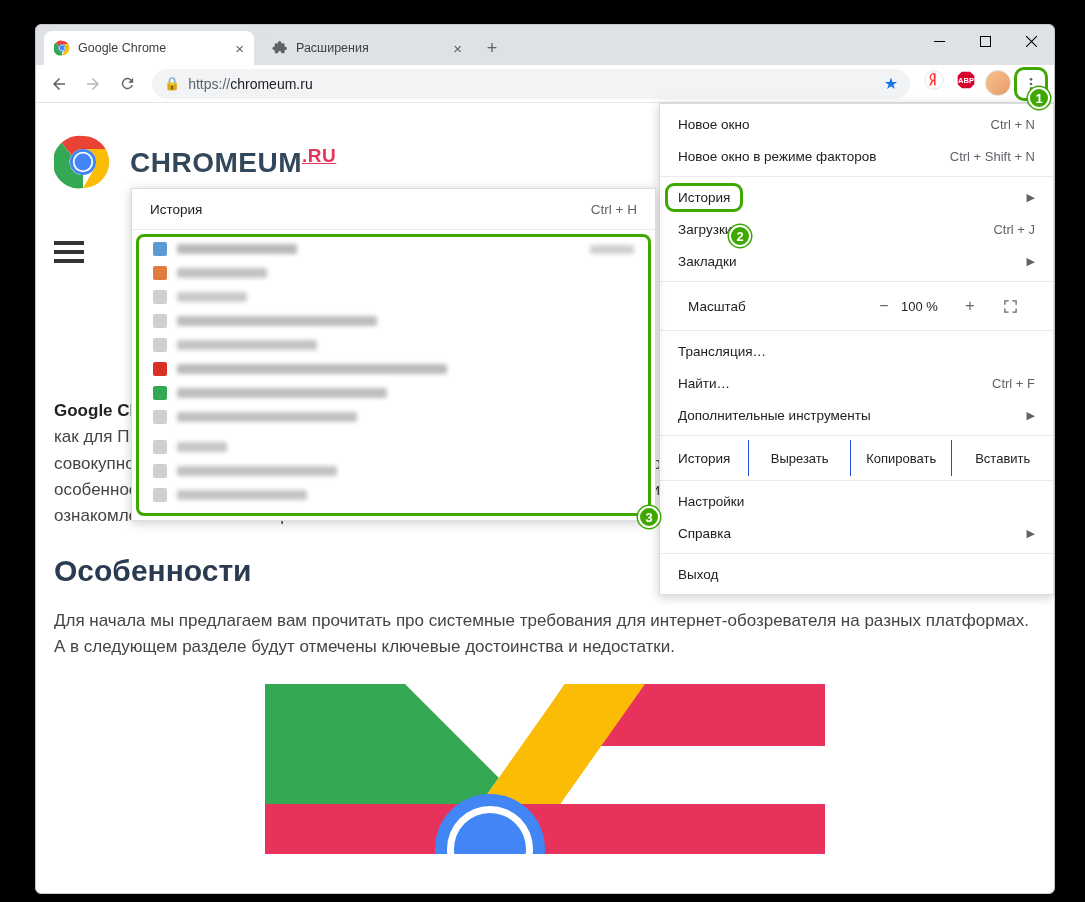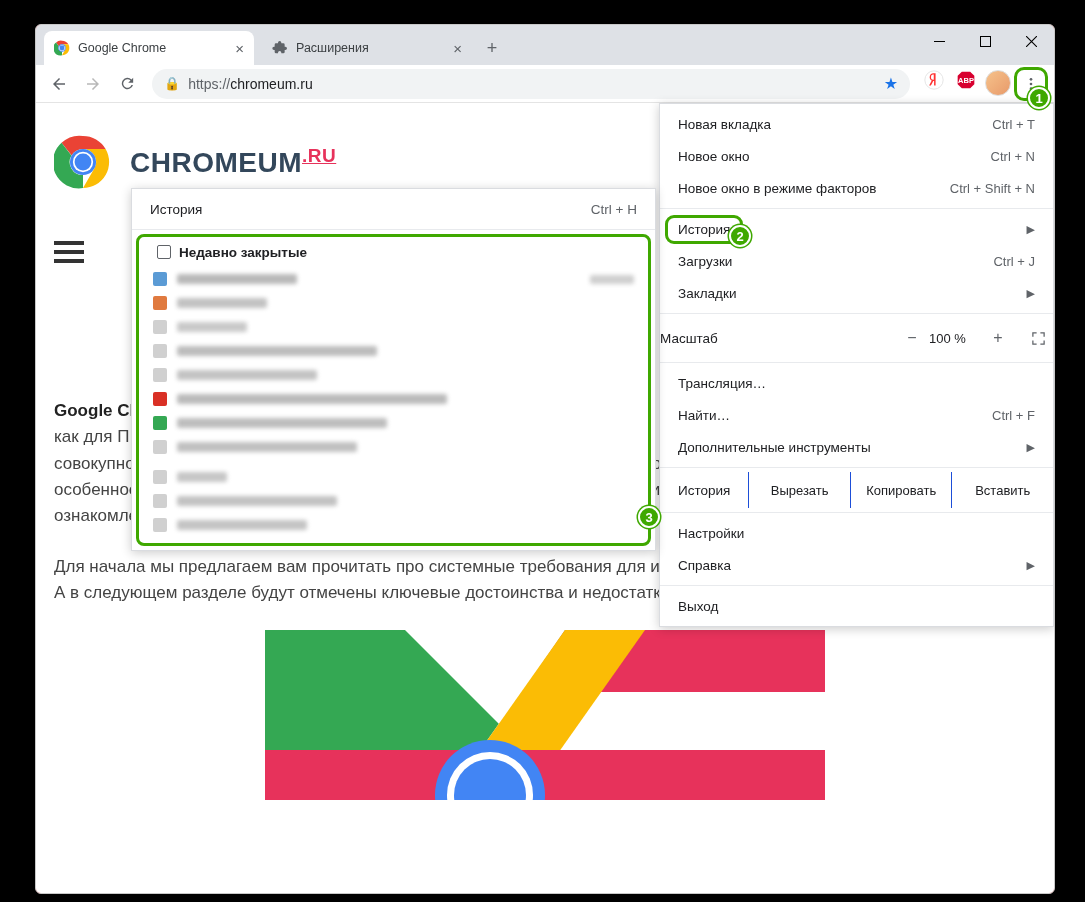--- a/index.html
+++ b/index.html
@@ -51,21 +51,21 @@
   .main-menu {
     position:absolute; right:0; top:78px; width:395px; background:#fff;
     border:1px solid #dadce0; box-shadow:0 2px 10px rgba(0,0,0,.2); z-index:50;
     padding:4px 0; font-size:13.5px; color:#202124;
   }
   .menu-item { height:32px; display:flex; align-items:center; padding:0 18px; cursor:pointer; position:relative;}
   .menu-item .shortcut { margin-left:auto; color:#5f6368; font-size:13px;}
   .menu-item .arrow { margin-left:auto; color:#5f6368; font-size:11px;}
   .menu-item.highlighted .label-wrap { outline:3px solid #3fa800; border-radius:6px; padding:4px 10px; margin-left:-10px;}
   .menu-sep { height:1px; background:#e8eaed; margin:4px 0;}
-  .zoom-row { height:40px; display:flex; align-items:center; padding:0 0;}
+  .zoom-row { height:40px; display:flex; align-items:center; padding:0 28px;}
   .zoom-row .label { flex:0 0 auto; margin-right:auto;}
   .zoom-ctrl { display:flex; align-items:center; gap:0;}
   .zoom-ctrl button { width:34px; height:30px; border:none; background:transparent; font-size:16px; color:#5f6368; cursor:pointer;}
   .zoom-ctrl .val { min-width:52px; text-align:left; font-size:13px;}
   .zoom-ctrl .full { width:30px; height:30px; display:flex; align-items:center; justify-content:center; margin-left:8px; cursor:pointer; color:#5f6368;}
   .edit-row { display:flex; height:36px; align-items:stretch;}
   .edit-row .lbl { display:flex; align-items:center; padding:0 18px;}
   .edit-row .btn { flex:1; border-left:1px solid #1d4ed8; display:flex; align-items:center; justify-content:center; font-size:13px; cursor:pointer;}
   
   .history-submenu {
@@ -210,42 +210,39 @@
           <div></div>
           <div></div>
           <div></div>
         </div>
       <div style="height:130px"></div>
       <p class="body-text">
         <b>Google Cl</b><br>
         <span>как для П</span><br>
         <span>совокупностью факторов, основной из которых – поддержка компании с мировым именем. Мы рассмотрим его особенности, краткую историю возникновения, а также процедуру установки для различных устройств. Приятного ознакомления с нашим материалом.</span>
       </p>
+      <h2>Особенности</h2>
       <p class="body-text">Для начала мы предлагаем вам прочитать про системные требования для интернет-обозревателя на разных платформах. А в следующем разделе будут отмечены ключевые достоинства и недостатки.</p>
       <div class="big-image">
         <svg viewBox="0 0 560 170" width="560" height="170">
           <rect x="0" y="0" width="560" height="62" fill="#e7325b"></rect>
           <polygon points="0,0 300,0 180,170 0,170" fill="#34a853"></polygon>
           <polygon points="140,0 300,0 235,95" fill="#fff"></polygon>
           <polygon points="300,0 380,0 260,170 180,170" fill="#fbbc05"></polygon>
           <rect x="0" y="120" width="560" height="50" fill="#e7325b"></rect>
           <circle cx="225" cy="165" r="55" fill="#4285f4"></circle>
           <circle cx="225" cy="165" r="43" fill="#fff"></circle>
           <circle cx="225" cy="165" r="36" fill="#4285f4"></circle>
         </svg>
       </div>
     </div>
   </div>
 
   <div class="main-menu">
     <div class="menu-item">
-        <span>Новая вкладка</span>
-        <span class="shortcut">Ctrl + T</span>
-      </div>
-    <div class="menu-item">
         <span>Новое окно</span>
         <span class="shortcut">Ctrl + N</span>
       </div>
     <div class="menu-item">
         <span>Новое окно в режиме факторов</span>
         <span class="shortcut">Ctrl + Shift + N</span>
       </div>
     <div class="menu-sep"></div>
     <div class="menu-item highlighted">
         <span class="label-wrap"><span>История</span></span>
@@ -306,24 +303,20 @@
       </div>
   </div>
 
   <div class="history-submenu">
     <div class="hs-top">
       <span>История</span>
       <span class="shortcut">Ctrl + H</span>
     </div>
     <div class="menu-sep"></div>
     <div class="recent-box">
-      <div class="section-title">
-        <span class="tab-icon"></span>
-        <span>Недавно закрытые</span>
-      </div>
       <div class="recent-item">
           <span class="fav" style="background:#5b9bd5"></span>
           <span class="txt" style="width:120px;background:#b8b8b8"></span>
           <span class="time"></span>
         </div>
       <div class="recent-item">
           <span class="fav" style="background:#e07a3f"></span>
           <span class="txt" style="width:90px;background:#c2c2c2"></span>
         </div>
       <div class="recent-item">

